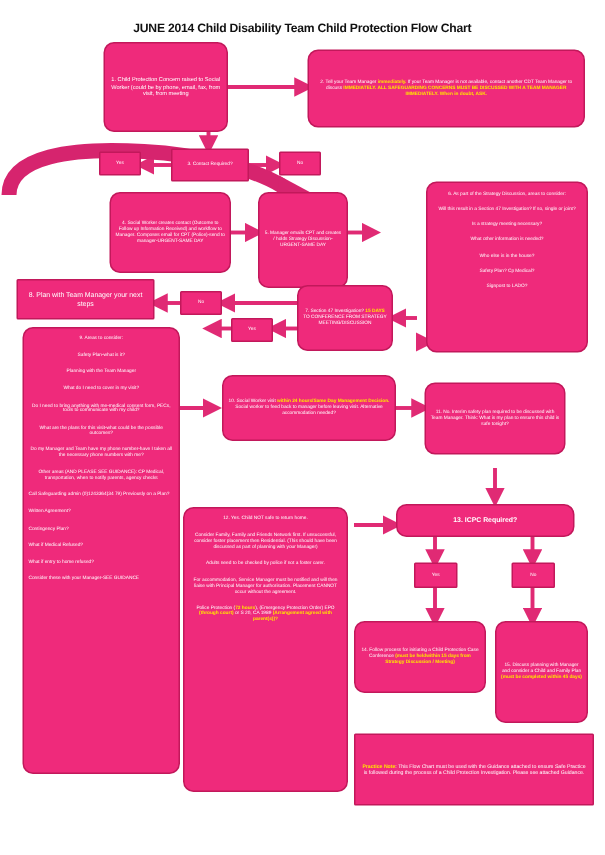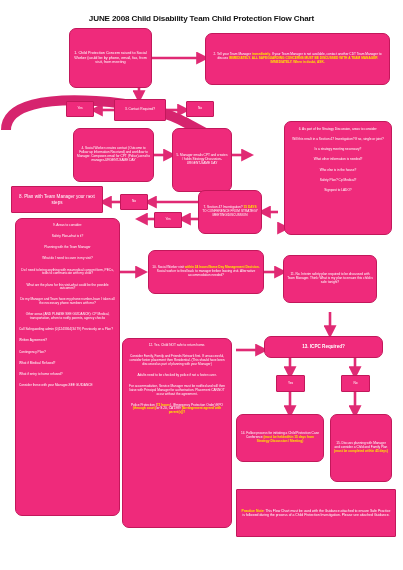--- a/index.html
+++ b/index.html
@@ -48,21 +48,21 @@
   .tiny{font-size:3.2px;}
   .med{font-size:4.6px;}
 
   svg.arrows{position:absolute;left:0;top:0;width:403px;height:570px;pointer-events:none;}
 </style>
 </head>
 <body>
 
 <div id="chart">
 
-  <div class="title">JUNE 2008 Child Disability Team Child Protection Flow Chart</div>
+  <div class="title">JUNE 2014 Child Disability Team Child Protection Flow Chart</div>
 
   <svg class="arrows" viewBox="0 0 403 570">
     <defs>
       <marker id="ah" markerWidth="5" markerHeight="5" refX="3.4" refY="2.5" orient="auto">
         <path d="M0,0 L5,2.5 L0,5 z" fill="#e02a74"></path>
       </marker>
     </defs>
     <g stroke="#e02a74" stroke-width="2.6" fill="none" marker-end="url(#ah)">
 
       <line x1="152" y1="58" x2="205" y2="58"></line>

